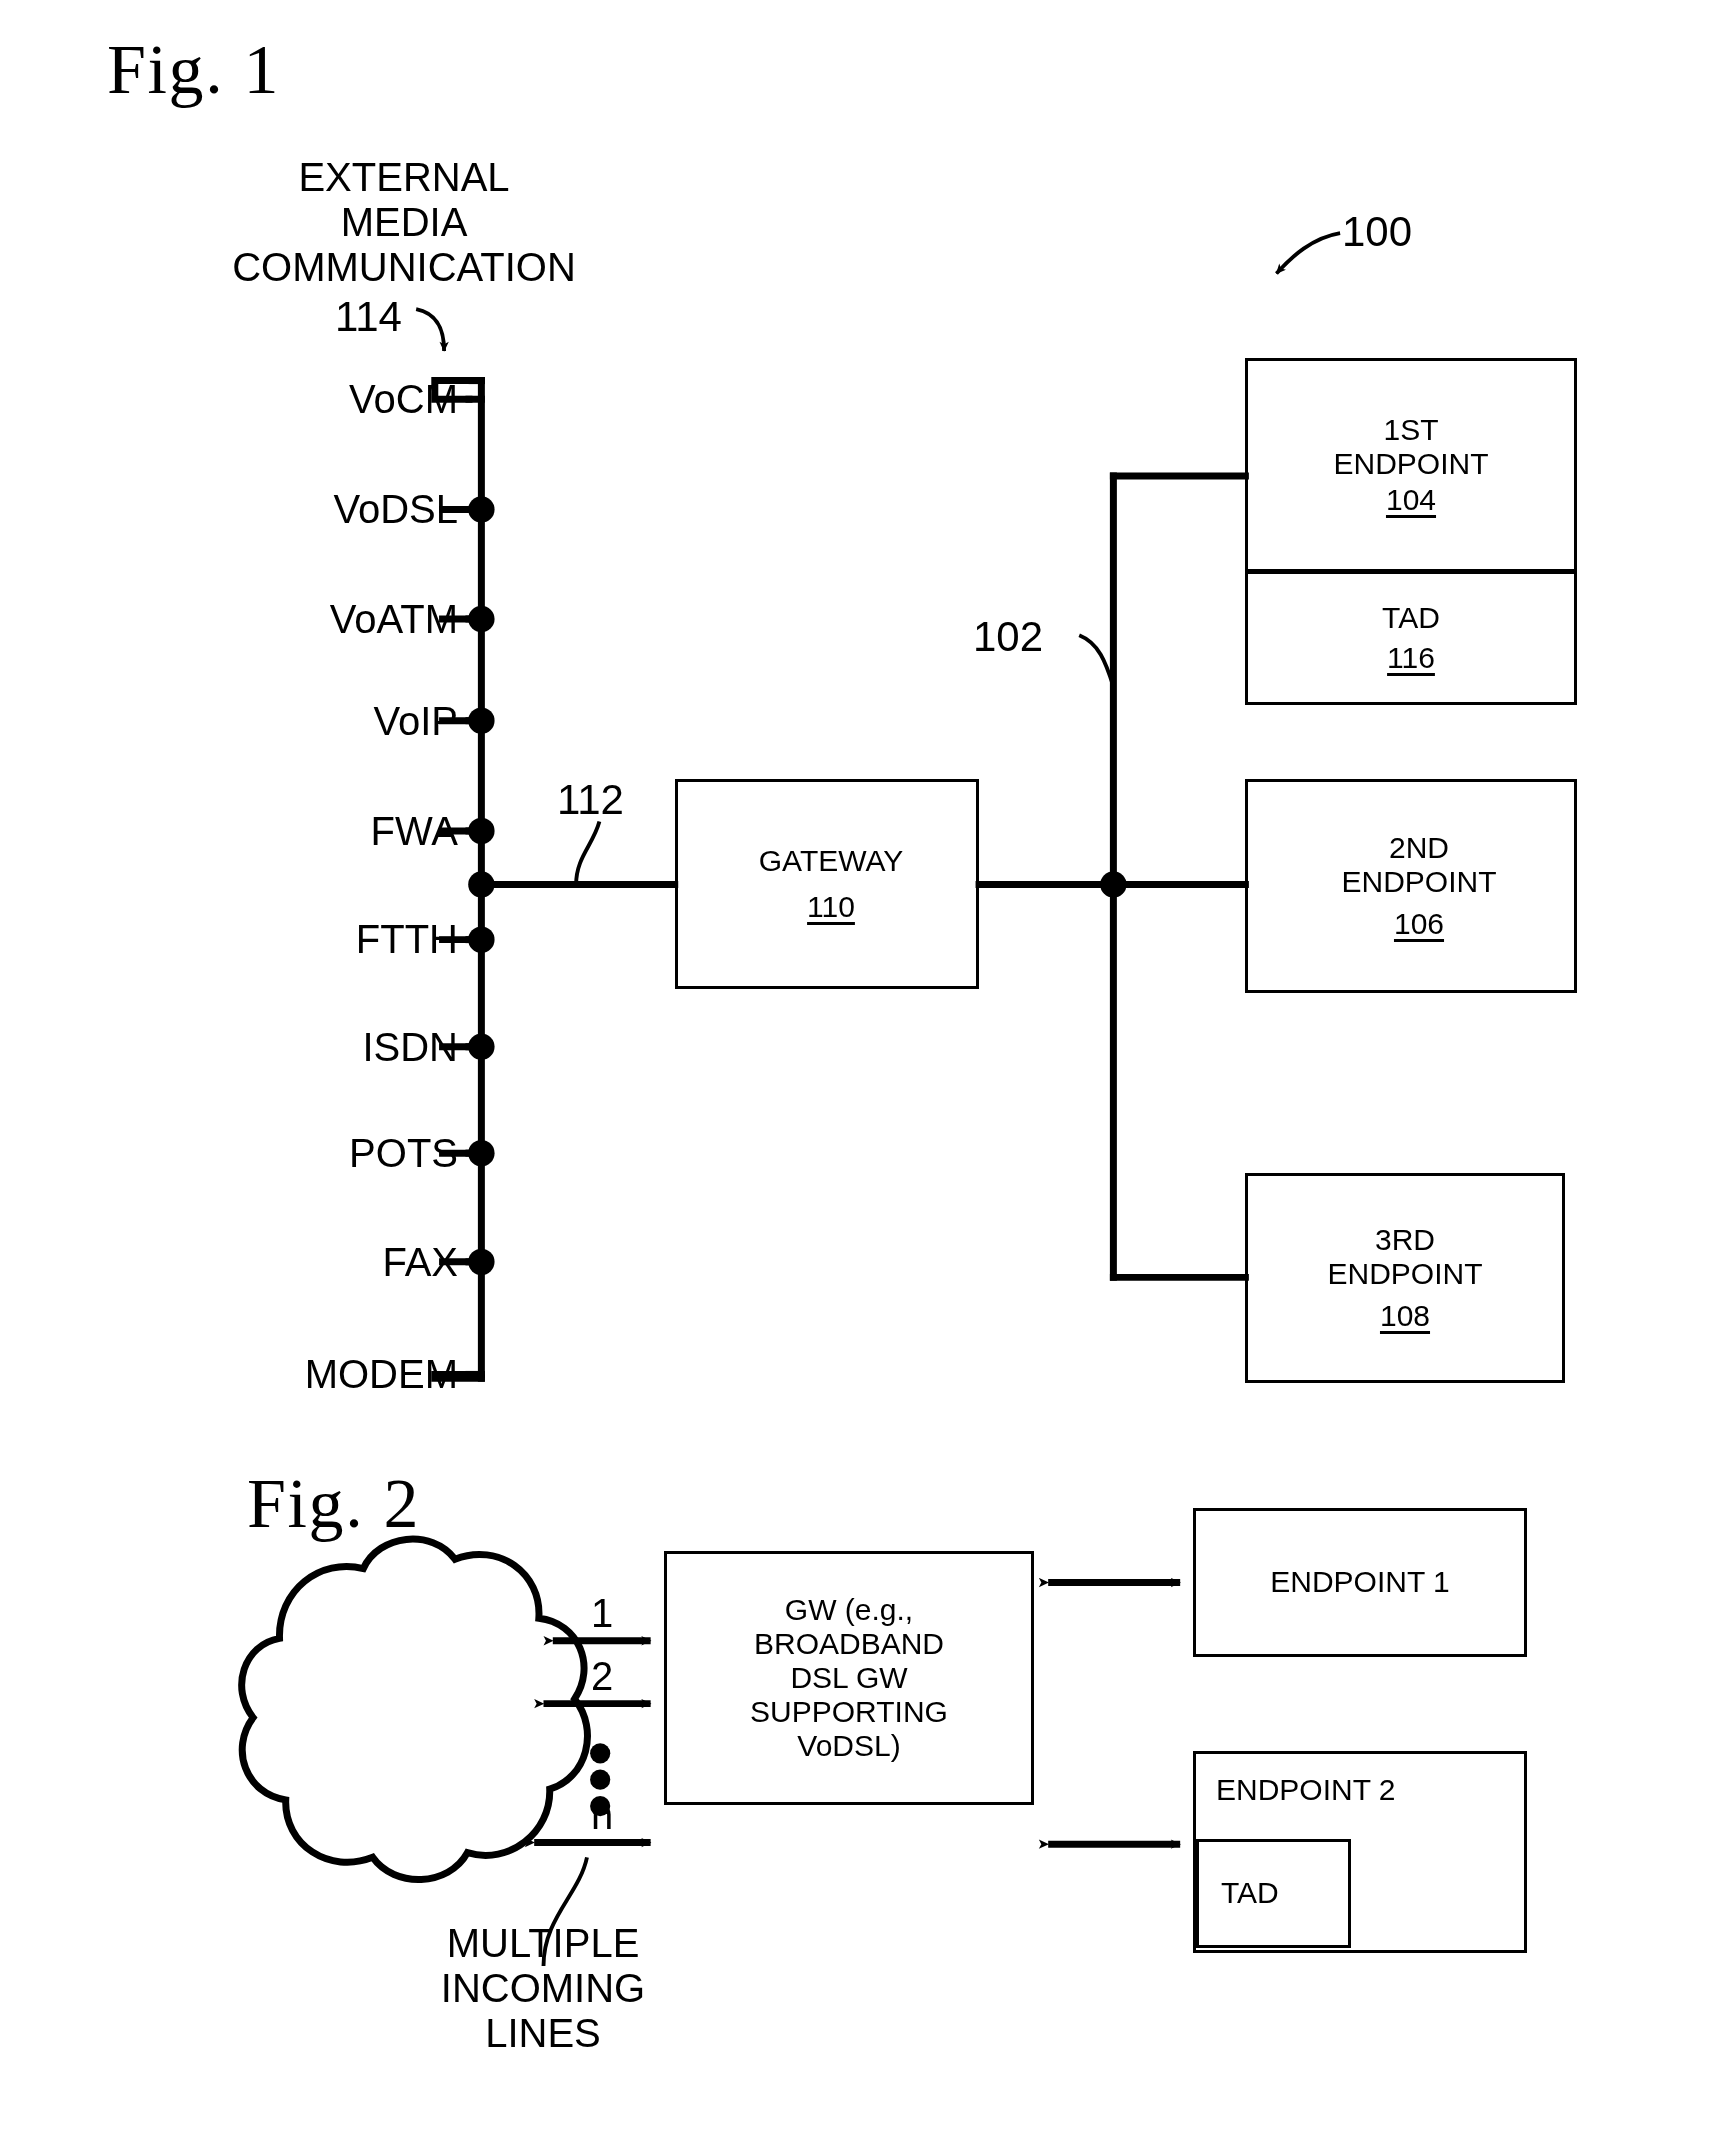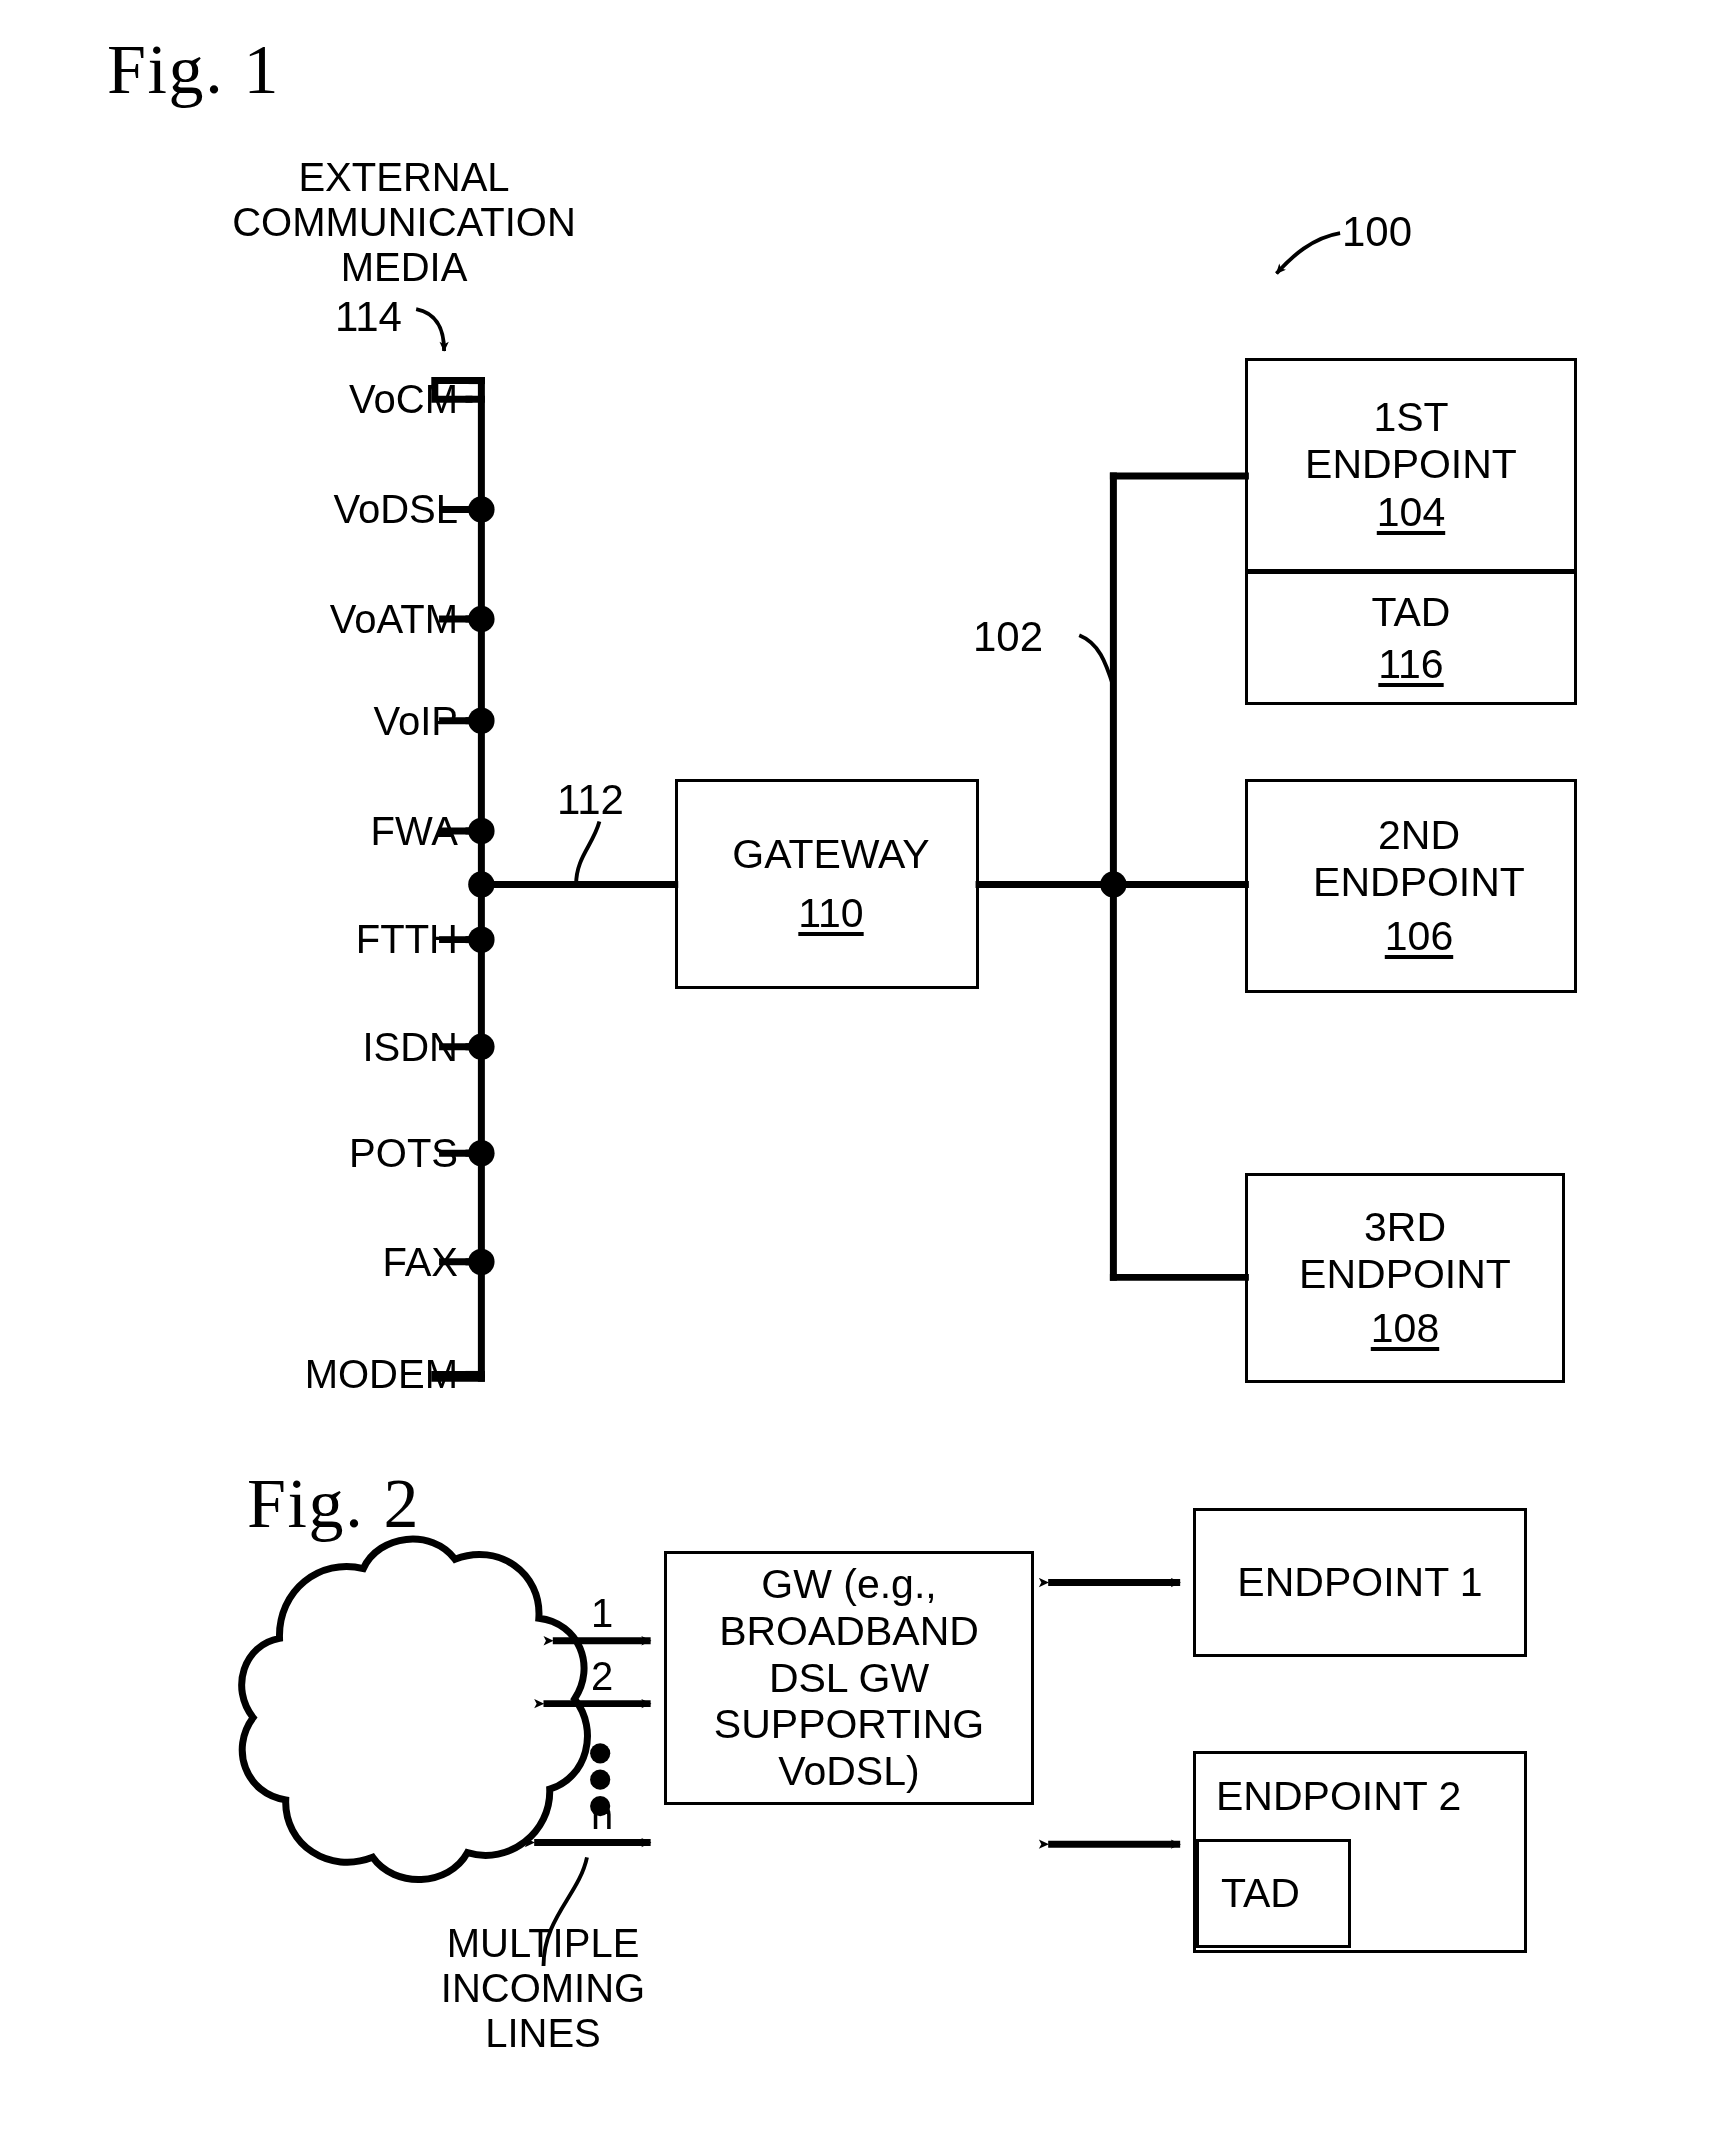--- a/index.html
+++ b/index.html
@@ -29,39 +29,39 @@
     white-space:nowrap;
   }
   .boxed{
     position:absolute;
     border:3.9px solid #000;
     box-sizing:border-box;
     display:flex;
     align-items:center;
     justify-content:center;
     text-align:center;
-    font-size:41px;
+    font-size:30px;
     line-height:1.14;
   }
   .boxed .u{ text-decoration:underline; text-underline-offset:5.4px; }
   svg.overlay{position:absolute;left:0;top:0;width:1719px;height:2151px;pointer-events:none;}
   .hdr{
     position:absolute;text-align:center;font-size:40px;line-height:1.13;
     transform:translate(-50%,0);white-space:nowrap;
   }
 </style>
 </head>
 <body>
 
 <div class="fig-title" style="left:107px;top:29.5px;">Fig. 1</div>
 
 <div class="hdr" style="left:404px;top:155px;">
   <div>EXTERNAL</div>
+  <div>MEDIA</div>
   <div>COMMUNICATION</div>
-  <div>MEDIA</div>
 </div>
 
 <div class="ref" style="left:335px;top:293px;">114</div>
 
 <div class="ref" style="left:1342px;top:208px;">100</div>
 
 <div class="ref" style="left:973px;top:613px;">102</div>
 
 <div class="ref" style="left:557px;top:776px;">112</div>
 

